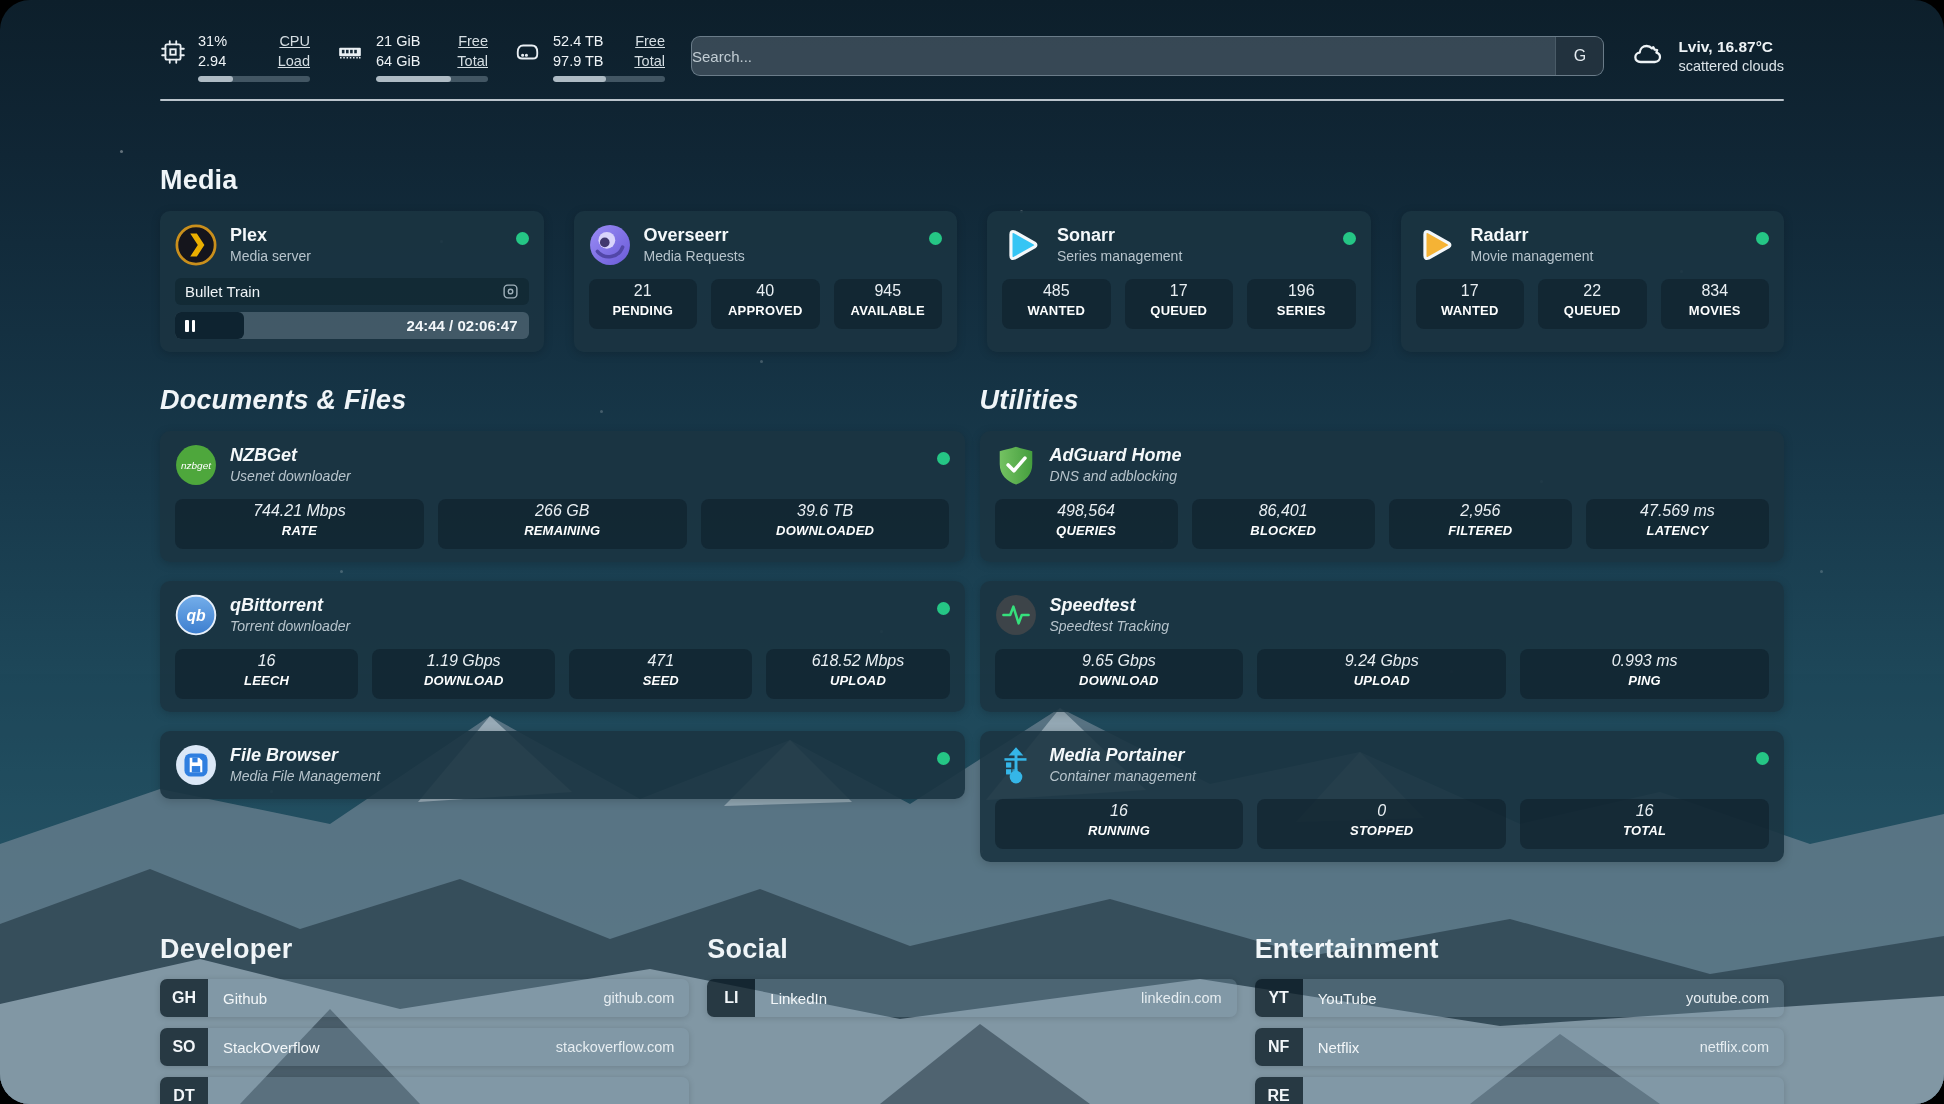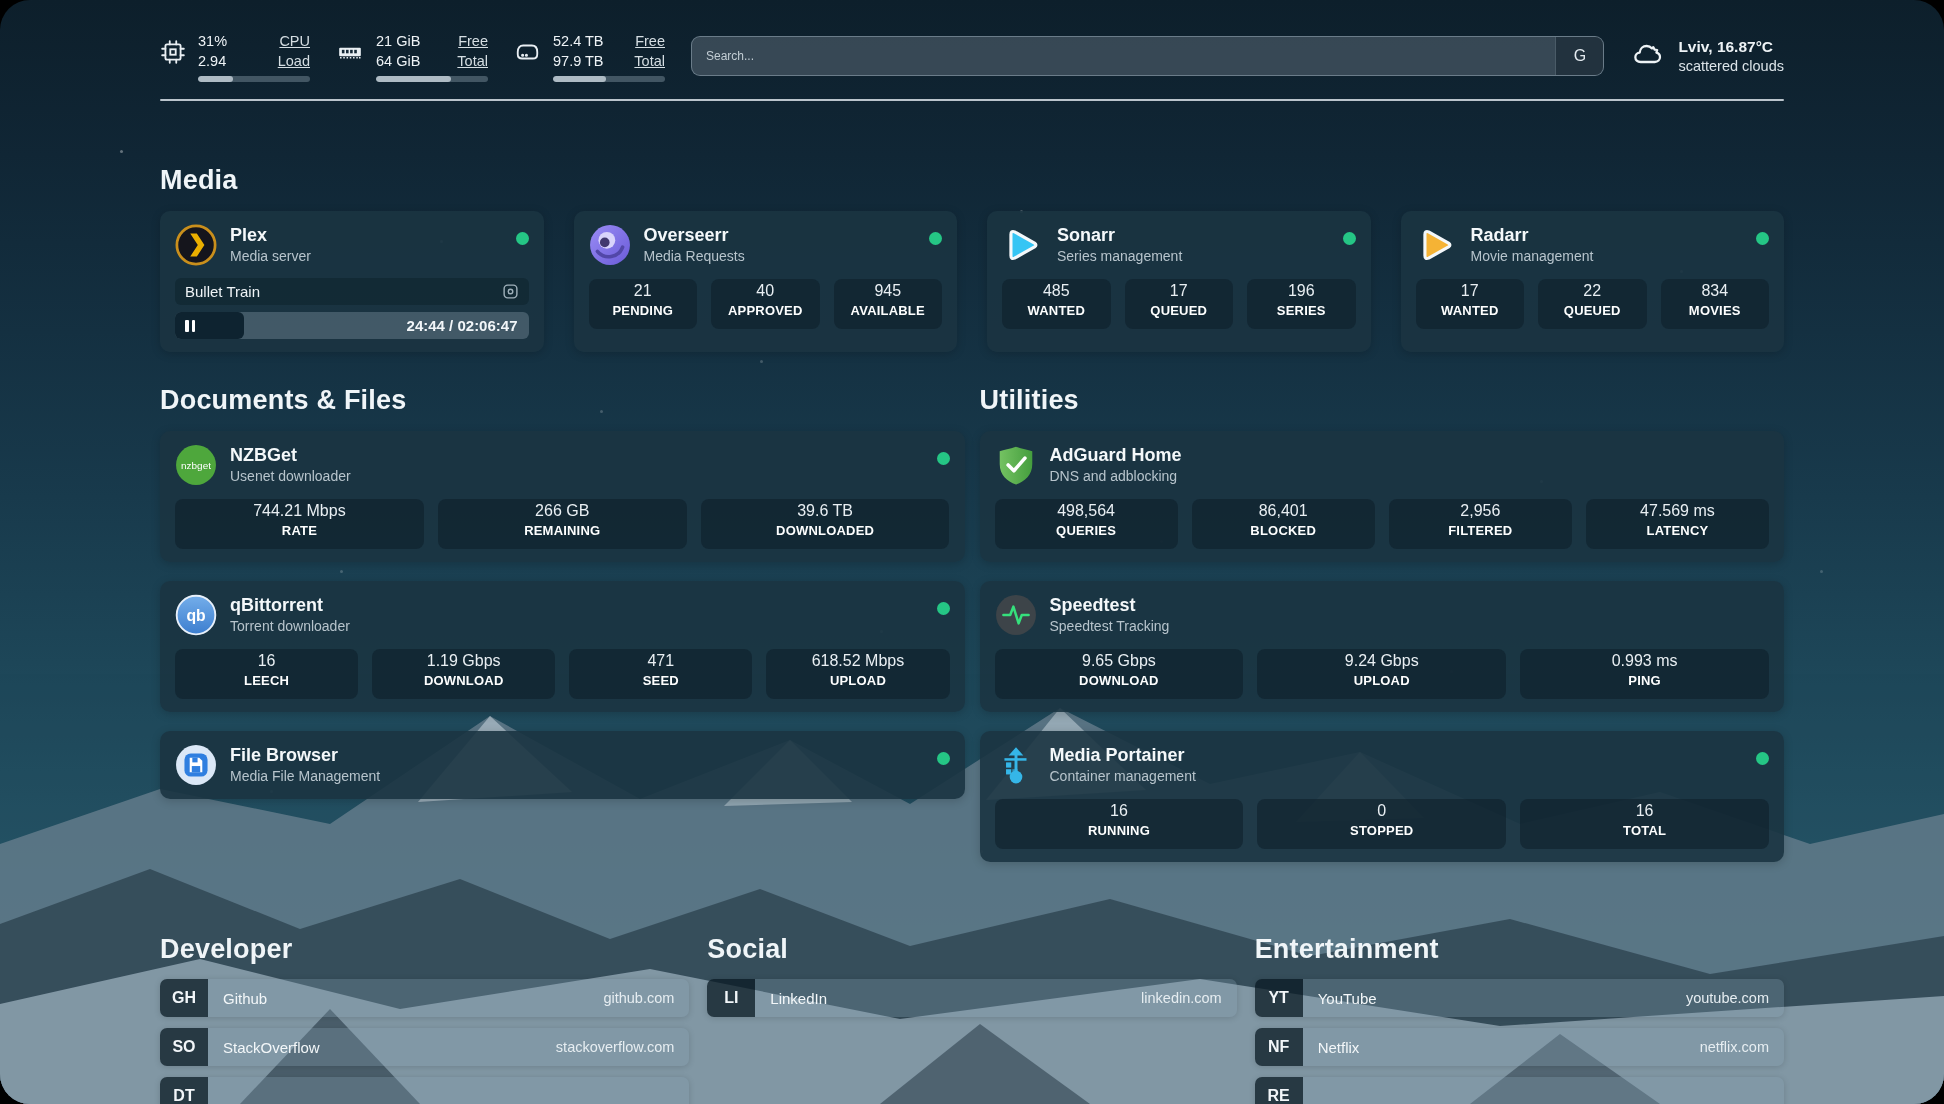--- a/index.html
+++ b/index.html
@@ -48,21 +48,21 @@
 
   .search {
     flex: 1; height: 40px; position: relative;
     background: rgba(62,79,92,.85);
     border: 1px solid rgba(150,168,180,.55);
     border-radius: 9px;
     display: flex; align-items: center;
   }
   .search input {
     flex: 1; height: 100%; background: transparent; border: 0; outline: none;
-    color: #e8eef2; font-size: 12px; padding: 0 14px;
+    color: #e8eef2; font-size: 15px; padding: 0 0;
     font-family: "Liberation Sans", sans-serif;
   }
   .search input::placeholder { color: #c2cdd4; }
   .search .g-btn {
     width: 48px; height: 100%; flex: none;
     background: rgba(18,33,44,.55);
     border-left: 1px solid rgba(150,168,180,.35);
     border-radius: 0 8px 8px 0;
     color: #e3eaef; font-size: 16px;
     display: flex; align-items: center; justify-content: center;
@@ -126,21 +126,21 @@
   }
   .pause-icon { display: inline-flex; gap: 3px; }
   .pause-icon i { width: 3.5px; height: 12px; background: #fff; border-radius: 1px; }
   .np-time {
     position: absolute; right: 11px; top: 0; bottom: 0;
     display: flex; align-items: center;
     font-size: 15px; font-weight: 700; color: #f2f6f9;
   }
 
   
-  .two-col { display: grid; grid-template-columns: 1fr 1fr; column-gap: 15px; }
+  .two-col { display: grid; grid-template-columns: 1fr 1fr; column-gap: 15px; font-style: italic; }
   .col-title { margin-top: 33px; }
   .col-cards .card { margin-top: 15px; }
   .col-cards .card + .card { margin-top: 19px; }
 
   
   .links-zone { margin-top: 72px; display: grid; grid-template-columns: 1fr 1fr 1fr; column-gap: 18px; }
   .link-list { margin-top: 14px; display: flex; flex-direction: column; gap: 11px; }
   .link-row {
     height: 38px; display: flex; border-radius: 7px; overflow: hidden; cursor: pointer;
     box-shadow: 0 1px 6px rgba(0,0,0,.15);

